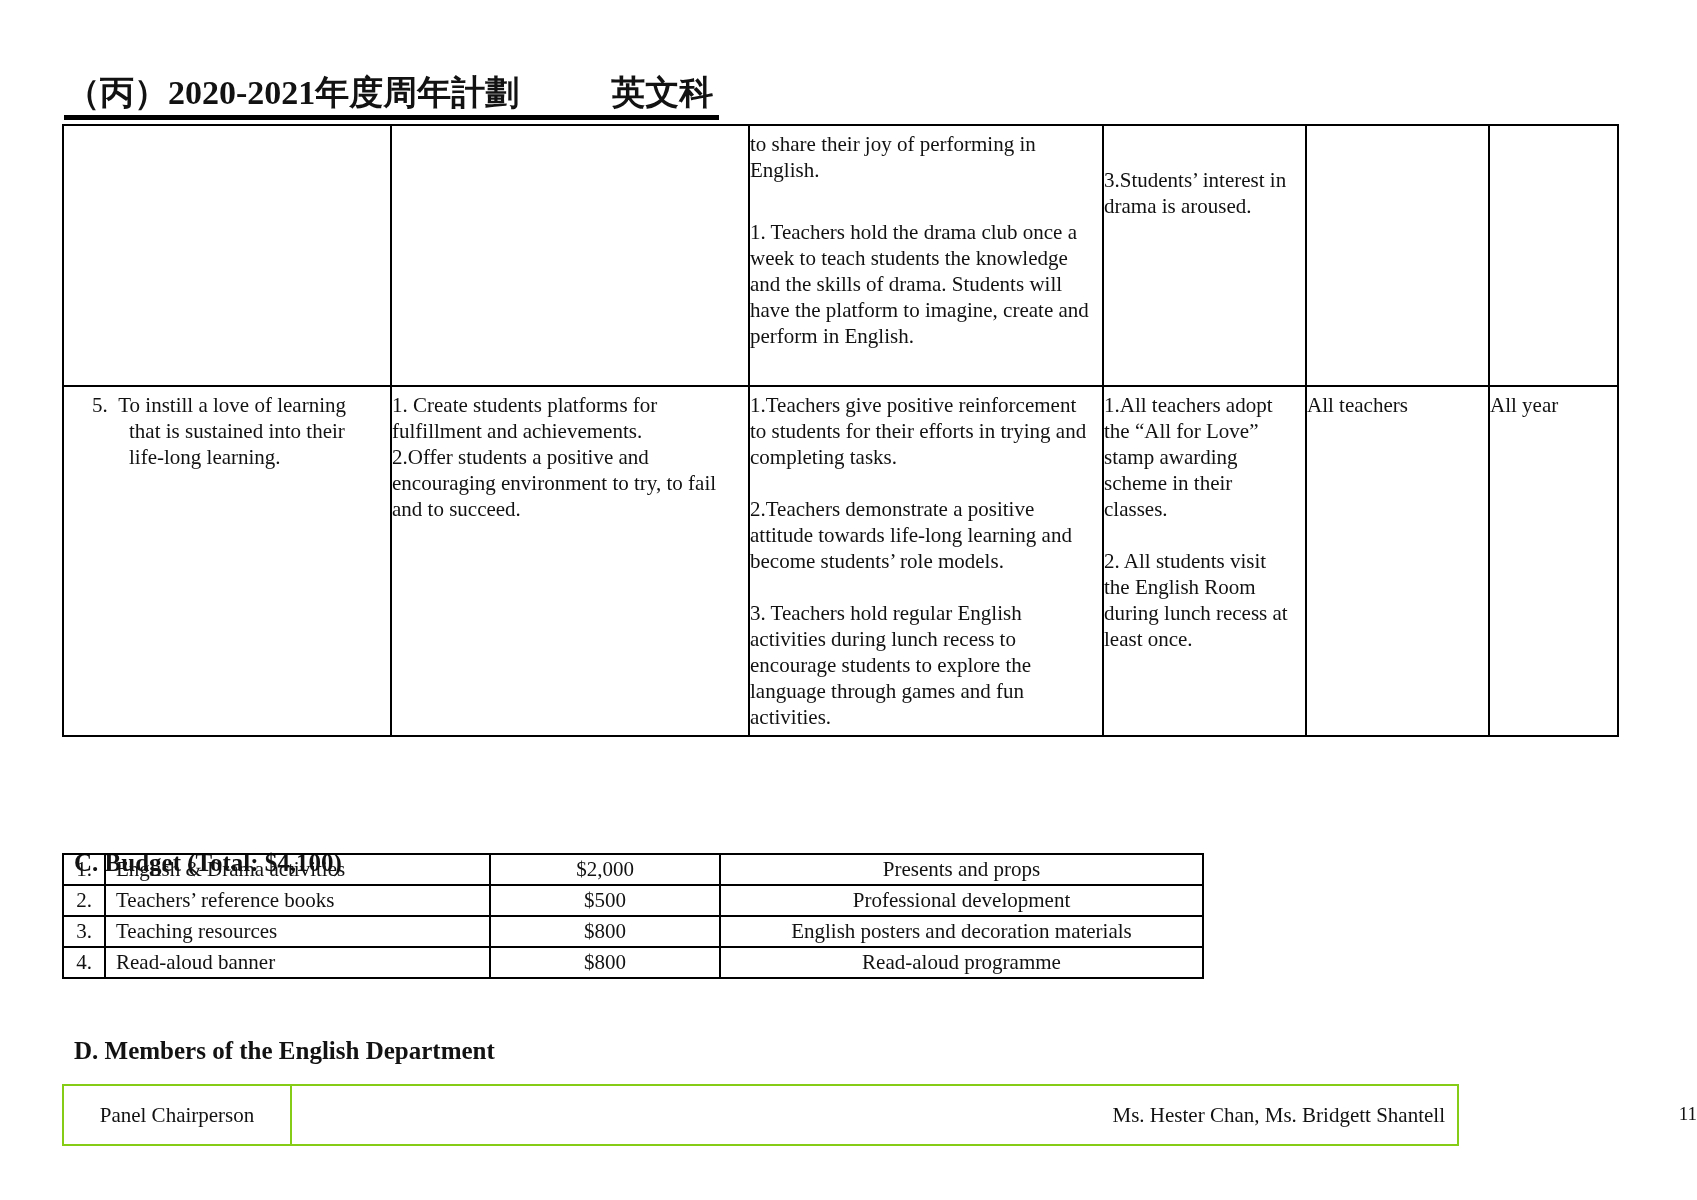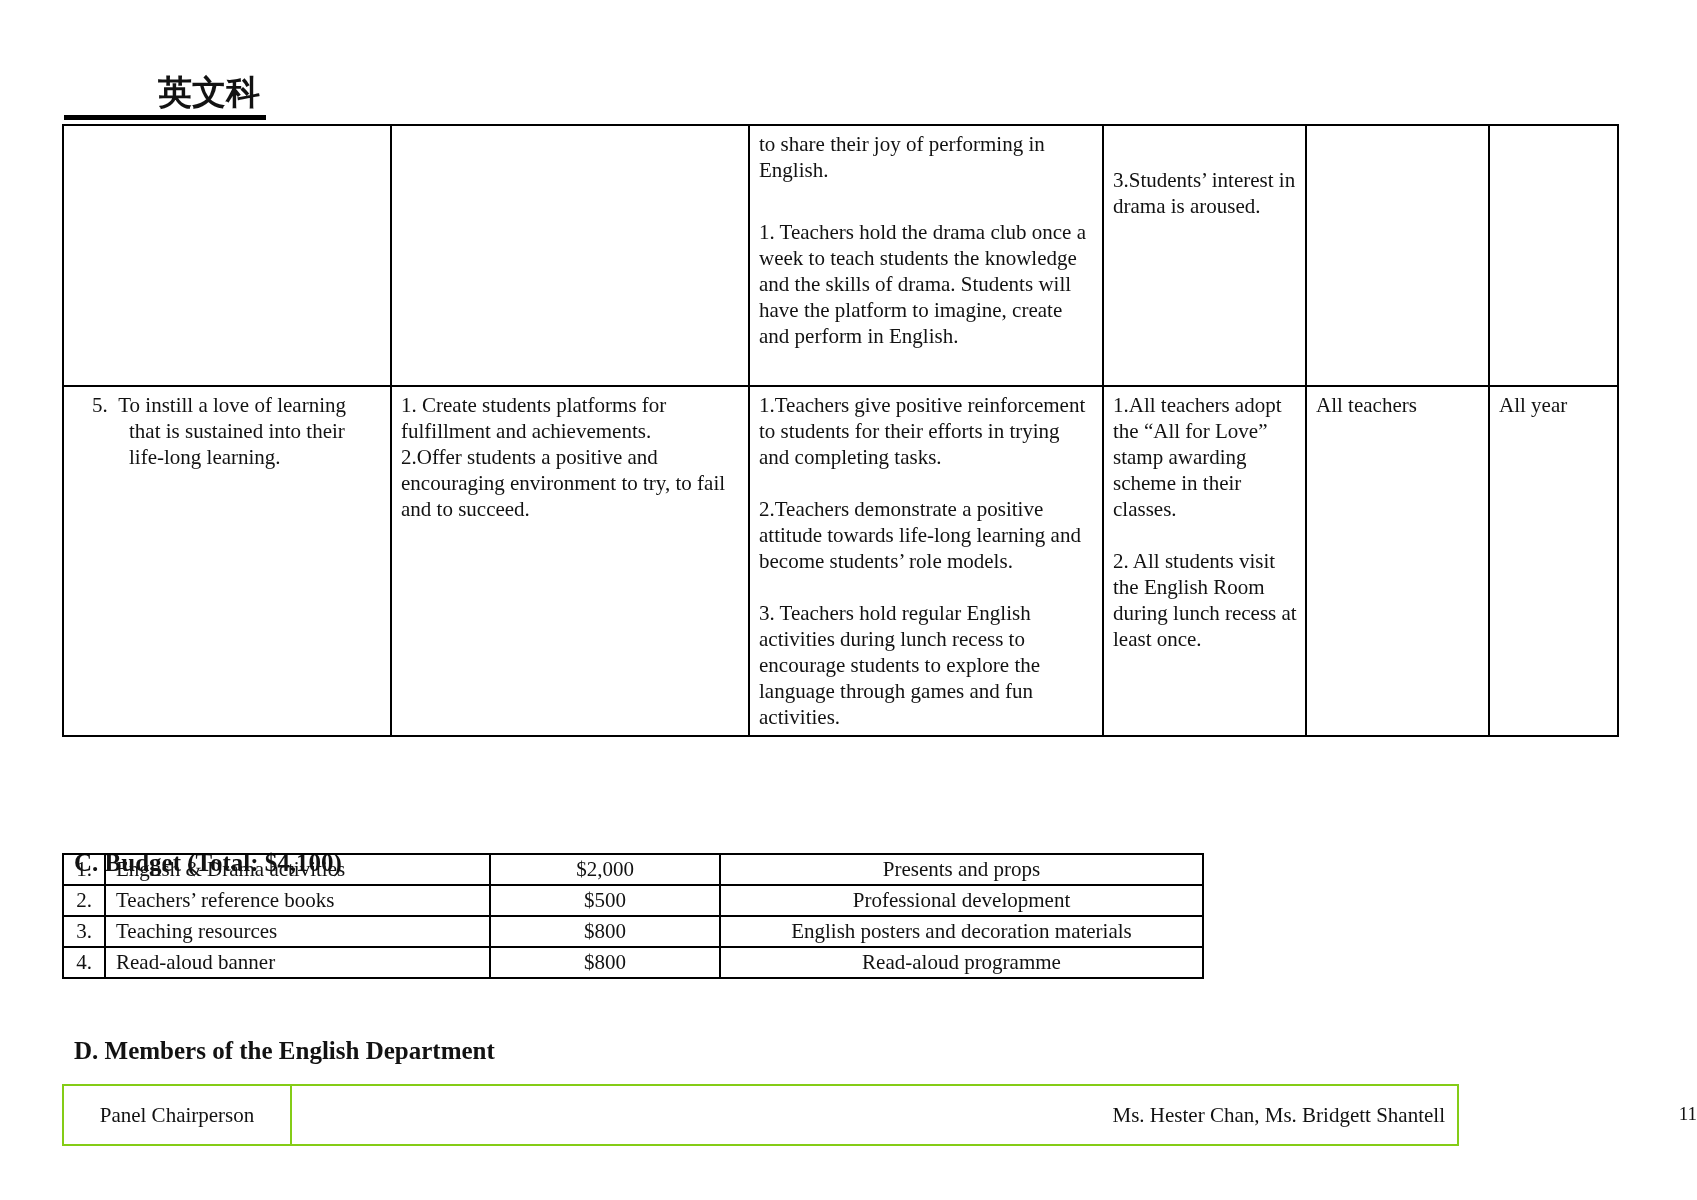--- a/index.html
+++ b/index.html
@@ -15,21 +15,21 @@
     font-weight:bold;font-size:34px;line-height:42px;
     border-bottom:5px solid #000;padding:0 6px 1px 2px;
   }
   .title-spacer{display:inline-block;width:92px;}
   
   table{border-collapse:collapse;table-layout:fixed;}
   .plan-table{position:absolute;left:62px;top:124px;width:1555px;}
   .plan-table td{
     border:2px solid #000;vertical-align:top;
     font-size:21px;line-height:26px;
-    padding:5px 8px 5px 9px;
+    padding:5px 8px 5px 0;
   }
   .plan-table p{margin:0 0 26px 0;}
   .plan-table p.tight{margin:0;}
   .plan-table p:last-child{margin-bottom:0;}
   .offset-top{margin-top:36px !important;}
   .cell-objective{padding-left:28px !important;}
   .hang{padding-left:37px;text-indent:-37px;}
   
   .section-heading{
     position:absolute;left:74px;
@@ -62,20 +62,21 @@
   
   .page-number{
     position:absolute;left:0;top:1103px;width:100%;
     text-align:right;font-size:19px;
   }
 </style>
 </head>
 <body>
 
 <div class="doc-title">
+  <span>（丙）2020-2021年度周年計劃</span>
   <span class="title-spacer"></span>
   <span>英文科</span>
 </div>
 
 <table class="plan-table">
   <colgroup>
     <col style="width:328px">
       <col style="width:358px">
       <col style="width:354px">
     <col style="width:203px">

